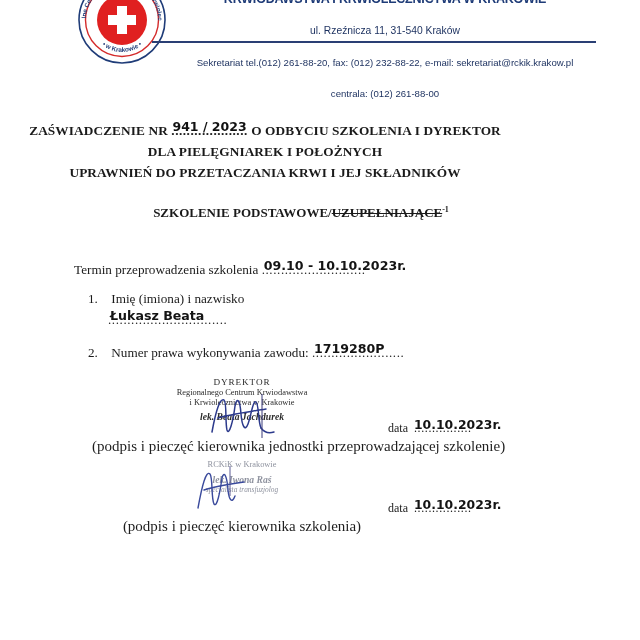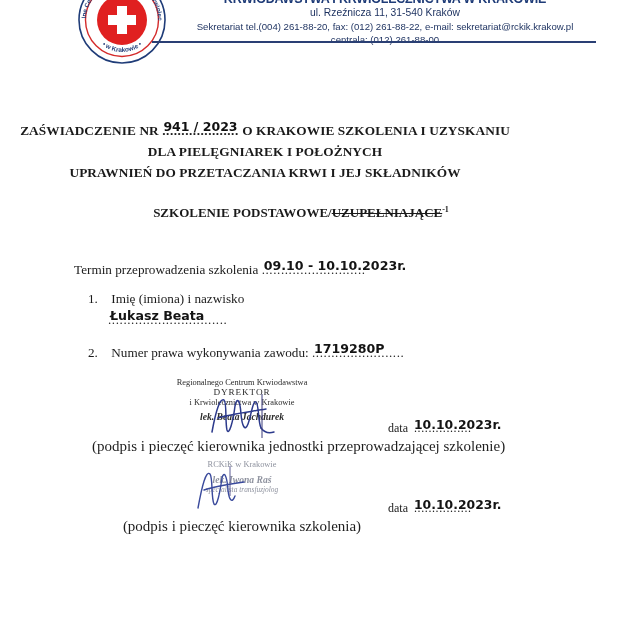--- a/index.html
+++ b/index.html
@@ -47,21 +47,21 @@
     color: #1f3c78;
     letter-spacing: -0.2px;
     line-height: 13px;
     white-space: nowrap;
   }
   .addr-line {
     font-size: 10.3px;
     color: #1a2f5e;
     line-height: 12.5px;
     white-space: nowrap;
-    margin-top: 1px;
+    margin-top: 19px;
   }
   .addr-line.small {
     font-size: 9.6px;
   }
   #header-rule {
     position: absolute;
     left: 152px;
     top: 41px;
     width: 444px;
     height: 2px;
@@ -268,35 +268,35 @@
       </text>
       <text font-family="Liberation Sans, sans-serif" font-size="6.4" font-weight="bold" fill="#1f3c78">
         <textPath href="#arcBot" startOffset="50%" text-anchor="middle">• w Krakowie •</textPath>
       </text>
     </svg>
   </div>
 
   <div id="header-text">
     <div class="org-title">KRWIODAWSTWA I KRWIOLECZNICTWA W KRAKOWIE</div>
     <div class="addr-line">ul. Rzeźnicza 11,  31-540 Kraków</div>
-    <div class="addr-line small">Sekretariat tel.(004) 261-88-20, fax: (012) 261-88-22, e-mail: sekretariat@rckik.krakow.pl</div>
+    <div class="addr-line small">Sekretariat tel.(012) 261-88-20, fax: (012) 232-88-22, e-mail: sekretariat@rckik.krakow.pl</div>
     <div class="addr-line small">centrala: (012) 261-88-00</div>
   </div>
 
   <div id="header-rule"></div>
 </div>
 
 <div id="main-heading">
   <div class="head-line">
     <span>ZAŚWIADCZENIE NR</span>
     <span class="dot-inline">
       <span class="dots">....................</span>
       <span class="fill-over">941 / 2023</span>
     </span>
-    <span>O KRAKOWIE SZKOLENIA I UZYSKANIU</span>
+    <span>O ODBYCIU SZKOLENIA I DYREKTOR</span>
   </div>
   <div class="head-line">DLA PIELĘGNIAREK I POŁOŻNYCH</div>
   <div class="head-line">UPRAWNIEŃ DO PRZETACZANIA KRWI I JEJ SKŁADNIKÓW</div>
 </div>
 
 <div id="subtitle">
   <span>SZKOLENIE PODSTAWOWE/</span><span class="strike">UZUPEŁNIAJĄCE</span><span class="sup">-1</span>
 </div>
 
 <div class="field-row" id="term-row">
@@ -323,22 +323,22 @@
   <span class="num">2.</span>
   <span class="label">Numer prawa wykonywania zawodu:</span>
   <span class="dotted-field">
     <span class="dots">........................</span>
     <span class="handwrite">1719280P</span>
   </span>
 </div>
 
 <div class="sig-block" id="sig-block-1">
   <div class="stamp">
+    <div class="stamp-line title">DYREKTOR</div>
     <div class="stamp-line">Regionalnego Centrum Krwiodawstwa</div>
-    <div class="stamp-line title">DYREKTOR</div>
     <div class="stamp-line">i Krwiolecznictwa w Krakowie</div>
     <div class="stamp-line name">lek. Beata Jachdurek</div>
     <svg class="sig-scribble" id="sig-scribble-1" viewBox="0 0 78 46">
       <g fill="none" stroke="#2c3a8c" stroke-width="1.5" stroke-linecap="round">
         <path d="M 8,40 C 12,18 16,6 20,8 C 23,10 21,30 23,38 C 25,44 29,30 31,14 C 33,4 36,8 37,22 C 38,34 41,40 44,32 C 47,24 49,8 52,10 C 55,12 54,30 57,36"></path>
         <path d="M 14,26 C 26,22 44,20 62,17"></path>
         <path d="M 57,36 C 60,40 64,42 70,40"></path>
       </g>
       <path d="M 58,2 L 58,46" stroke="#3a3a7a" stroke-width="1" fill="none"></path>
     </svg>

